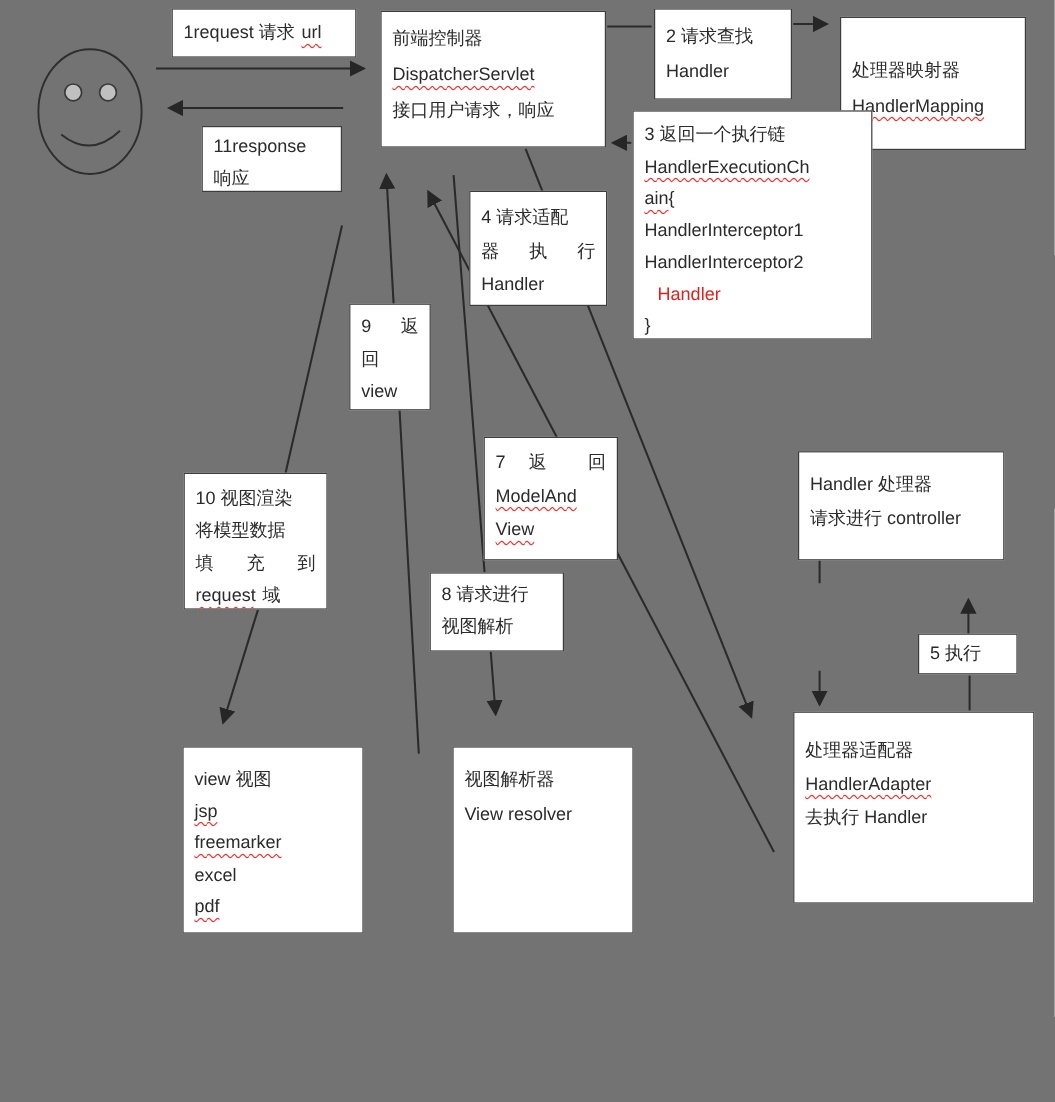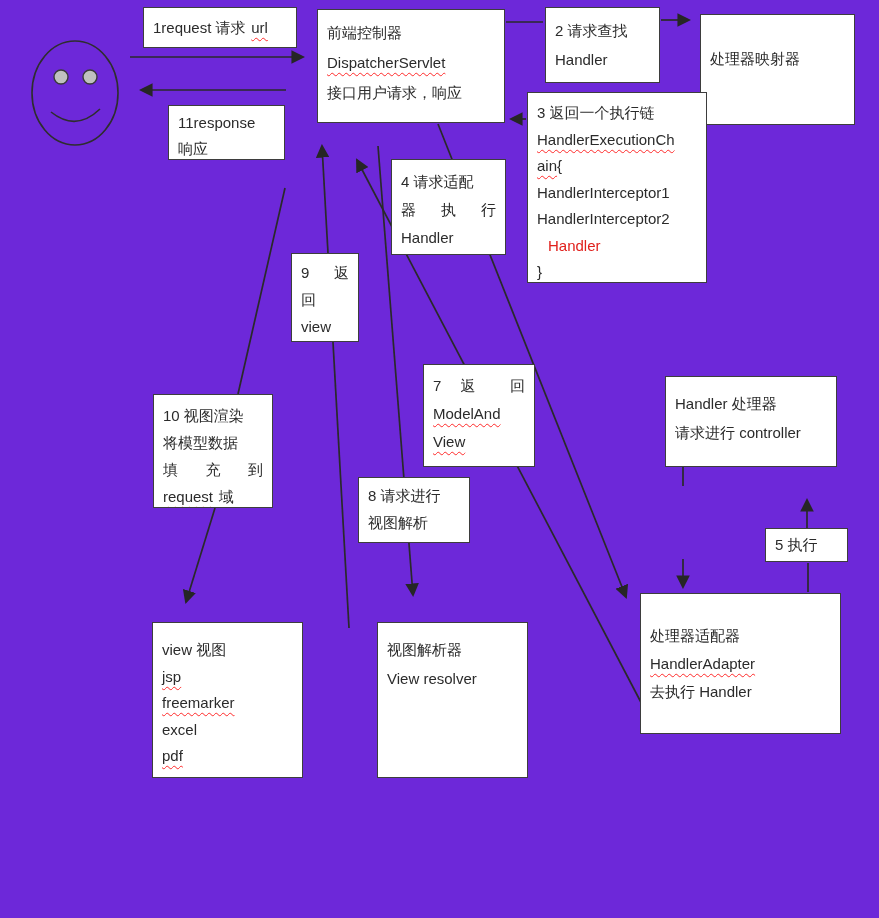--- a/index.html
+++ b/index.html
@@ -1,17 +1,17 @@
 <!DOCTYPE html>
 <html><head>
 <meta charset="utf-8">
 <style>
   html,body{margin:0;padding:0;background:#ffffff;}
   #stage{
-    position:relative;width:879px;height:918px;background:#6d28d9;overflow:hidden;
+    position:relative;width:879px;height:918px;background:#737373;overflow:hidden;
     font-family:"Liberation Sans","DejaVu Sans",sans-serif;color:#2b2b2b;
   }
   #wires{position:absolute;left:0;top:0;z-index:1;}
   .box{
     position:absolute;background:#fff;border:1px solid #3d3d3d;z-index:2;
     box-sizing:border-box;padding:6px 9px;font-size:15px;line-height:26px;
     overflow:hidden;white-space:nowrap;
   }
   .ln{display:block;}
   .just{text-align:justify;text-align-last:justify;white-space:normal;}
@@ -74,28 +74,29 @@
     <div class="ln">接口用户请求，响应</div>
   </div>
 
   <div class="box" style="left:545px;top:7px;width:115px;height:76px;padding-top:8px;line-height:29px;">
     <div class="ln">2 请求查找</div>
     <div class="ln">Handler</div>
   </div>
 
   <div class="box" style="left:700px;top:14px;width:155px;height:111px;padding-top:29px;line-height:30px;">
     <div class="ln">处理器映射器</div>
+    <div class="ln sq">HandlerMapping</div>
   </div>
 
   <div class="box" style="left:168px;top:105px;width:117px;height:55px;padding-top:4px;line-height:26px;">
     <div class="ln">11response</div>
     <div class="ln">响应</div>
   </div>
 
-  <div class="box" style="left:527px;top:92px;width:180px;height:191px;padding-top:7px;line-height:26.5px;">
+  <div class="box" style="left:527px;top:92px;width:200px;height:191px;padding-top:7px;line-height:26.5px;">
     <div class="ln">3 返回一个执行链</div>
     <div class="ln"><span class="sq">HandlerExecutionCh</span></div>
     <div class="ln"><span class="sq">ain</span><span>{</span></div>
     <div class="ln">HandlerInterceptor1</div>
     <div class="ln">HandlerInterceptor2</div>
     <div class="ln red ind">Handler</div>
     <div class="ln">}</div>
   </div>
 
   <div class="box" style="left:391px;top:159px;width:115px;height:96px;padding-top:8px;line-height:28px;">
@@ -103,21 +104,21 @@
     <div class="ln just">器 执 行</div>
     <div class="ln">Handler</div>
   </div>
 
   <div class="box" style="left:291px;top:253px;width:68px;height:89px;padding-top:5px;line-height:27px;">
     <div class="ln just">9 返</div>
     <div class="ln">回</div>
     <div class="ln">view</div>
   </div>
 
-  <div class="box" style="left:423px;top:364px;width:112px;height:103px;padding-top:7px;line-height:28px;">
+  <div class="box" style="left:403px;top:364px;width:112px;height:103px;padding-top:7px;line-height:28px;">
     <div class="ln just">7 返 回</div>
     <div class="ln"><span class="sq">ModelAnd</span></div>
     <div class="ln"><span class="sq">View</span></div>
   </div>
 
   <div class="box" style="left:665px;top:376px;width:172px;height:91px;padding-top:12px;line-height:29px;">
     <div class="ln">Handler 处理器</div>
     <div class="ln">请求进行 controller</div>
   </div>
 
@@ -144,19 +145,19 @@
   </div>
 
   <div class="box" style="left:152px;top:622px;width:151px;height:156px;padding-top:14px;line-height:26.5px;">
     <div class="ln">view 视图</div>
     <div class="ln"><span class="sq">jsp</span></div>
     <div class="ln"><span class="sq">freemarker</span></div>
     <div class="ln">excel</div>
     <div class="ln"><span class="sq">pdf</span></div>
   </div>
 
-  <div class="box" style="left:640px;top:593px;width:201px;height:141px;padding-top:28px;line-height:28px;">
+  <div class="box" style="left:661px;top:593px;width:201px;height:160px;padding-top:18px;line-height:28px;">
     <div class="ln">处理器适配器</div>
     <div class="ln"><span class="sq">HandlerAdapter</span></div>
     <div class="ln">去执行 Handler</div>
   </div>
 
 </div>
 
 </body></html>

